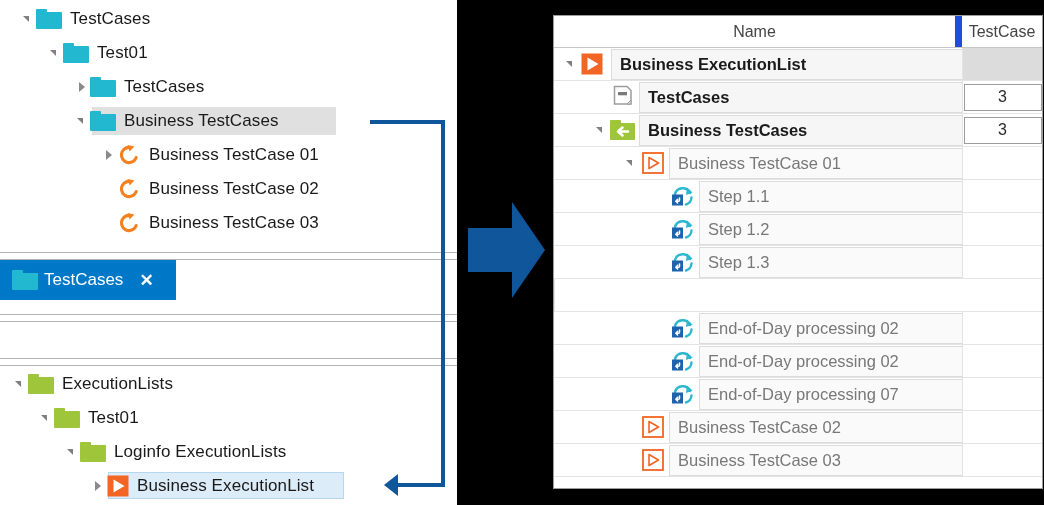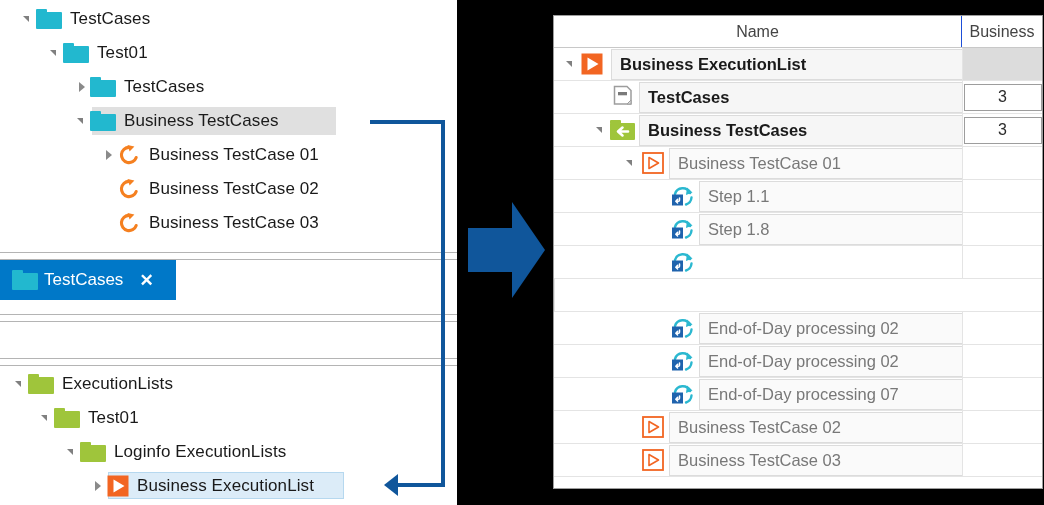--- a/index.html
+++ b/index.html
@@ -122,21 +122,21 @@
   }
   #grid-header {
     display: flex; height: 32px;
     border-bottom: 1px solid #c8c8c8;
     background: #ffffff;
   }
   #grid-header .th {
     display: flex; align-items: center; justify-content: center;
     font-size: 16px; color: #444444;
   }
-  #grid-header .th.name { width: 408px; border-right: 1px solid #1d4ed8; }
+  #grid-header .th.name { width: 408px; border-right: 7px solid #1d4ed8; }
   #grid-header .th.log  { flex: 1; }
 
   .grid-row {
     display: flex; height: 33px; align-items: stretch;
   }
   .grid-row .cell-name {
     width: 408px; position: relative;
     display: flex; align-items: center;
     border-bottom: 1px solid #e4e4e4;
   }
@@ -307,21 +307,21 @@
 
   <div id="big-arrow">
     <svg width="78" height="100" viewBox="0 0 78 100">
       <polygon points="0,28 44,28 44,2 77,50 44,98 44,72 0,72" fill="#10569b"></polygon>
     </svg>
   </div>
 
   <div id="right-panel">
     <div id="grid-header">
       <div class="th name">Name</div>
-      <div class="th log">Business</div>
+      <div class="th log">TestCase</div>
     </div>
     <div id="grid-body">
         <div class="grid-row">
           <div class="cell-name">
             <div class="ind" style="width: 10px;"></div>
             <span class="gexp open"></span>
             <span class="play-sq"><svg width="24" height="24" viewBox="0 0 24 24">
                 <rect x="1.5" y="1.5" width="21" height="21" fill="#f26522"></rect>
                 <polygon points="7.5,5.5 18.5,12 7.5,18.5" fill="#ffffff"></polygon>
               </svg></span>
@@ -411,38 +411,41 @@
             <span class="gicon">
               <svg width="26" height="24" viewBox="0 0 26 24">
                 <path d="M5 10 A8 8 0 0 1 20 9" fill="none" stroke="#2bb8d0" stroke-width="2.6" stroke-linecap="round"></path>
                 <polygon points="17,3.5 22.5,8.5 16,11" fill="#2bb8d0"></polygon>
                 <path d="M21.5 13.5 A8 8 0 0 1 16 20.5" fill="none" stroke="#2bb8d0" stroke-width="2.4" stroke-linecap="round"></path>
                 <rect x="2" y="10.5" width="11" height="11" fill="#1f63ad"></rect>
                 <path d="M9.5 14 v2.2 a1 1 0 0 1 -1 1 H6.2 M7.6 15.4 L5.8 17.2 L7.6 19" fill="none" stroke="#ffffff" stroke-width="1.5" stroke-linecap="round" stroke-linejoin="round"></path>
               </svg>
             </span>
             <div class="namebox plain">
-              <span class="rowtext grey">Step 1.8</span>
+              <span class="rowtext grey">Step 1.2</span>
             </div>
           </div>
           <div class="cell-log"></div>
         </div>
         <div class="grid-row">
           <div class="cell-name">
             <div class="ind" style="width: 100px;"></div>
             <span class="gexp "></span>
             <span class="gicon">
               <svg width="26" height="24" viewBox="0 0 26 24">
                 <path d="M5 10 A8 8 0 0 1 20 9" fill="none" stroke="#2bb8d0" stroke-width="2.6" stroke-linecap="round"></path>
                 <polygon points="17,3.5 22.5,8.5 16,11" fill="#2bb8d0"></polygon>
                 <path d="M21.5 13.5 A8 8 0 0 1 16 20.5" fill="none" stroke="#2bb8d0" stroke-width="2.4" stroke-linecap="round"></path>
                 <rect x="2" y="10.5" width="11" height="11" fill="#1f63ad"></rect>
                 <path d="M9.5 14 v2.2 a1 1 0 0 1 -1 1 H6.2 M7.6 15.4 L5.8 17.2 L7.6 19" fill="none" stroke="#ffffff" stroke-width="1.5" stroke-linecap="round" stroke-linejoin="round"></path>
               </svg>
             </span>
+            <div class="namebox plain">
+              <span class="rowtext grey">Step 1.3</span>
+            </div>
           </div>
           <div class="cell-log"></div>
         </div>
         <div class="grid-row">
           <div class="cell-log"></div>
         </div>
         <div class="grid-row">
           <div class="cell-name">
             <div class="ind" style="width: 100px;"></div>
             <span class="gexp "></span>

